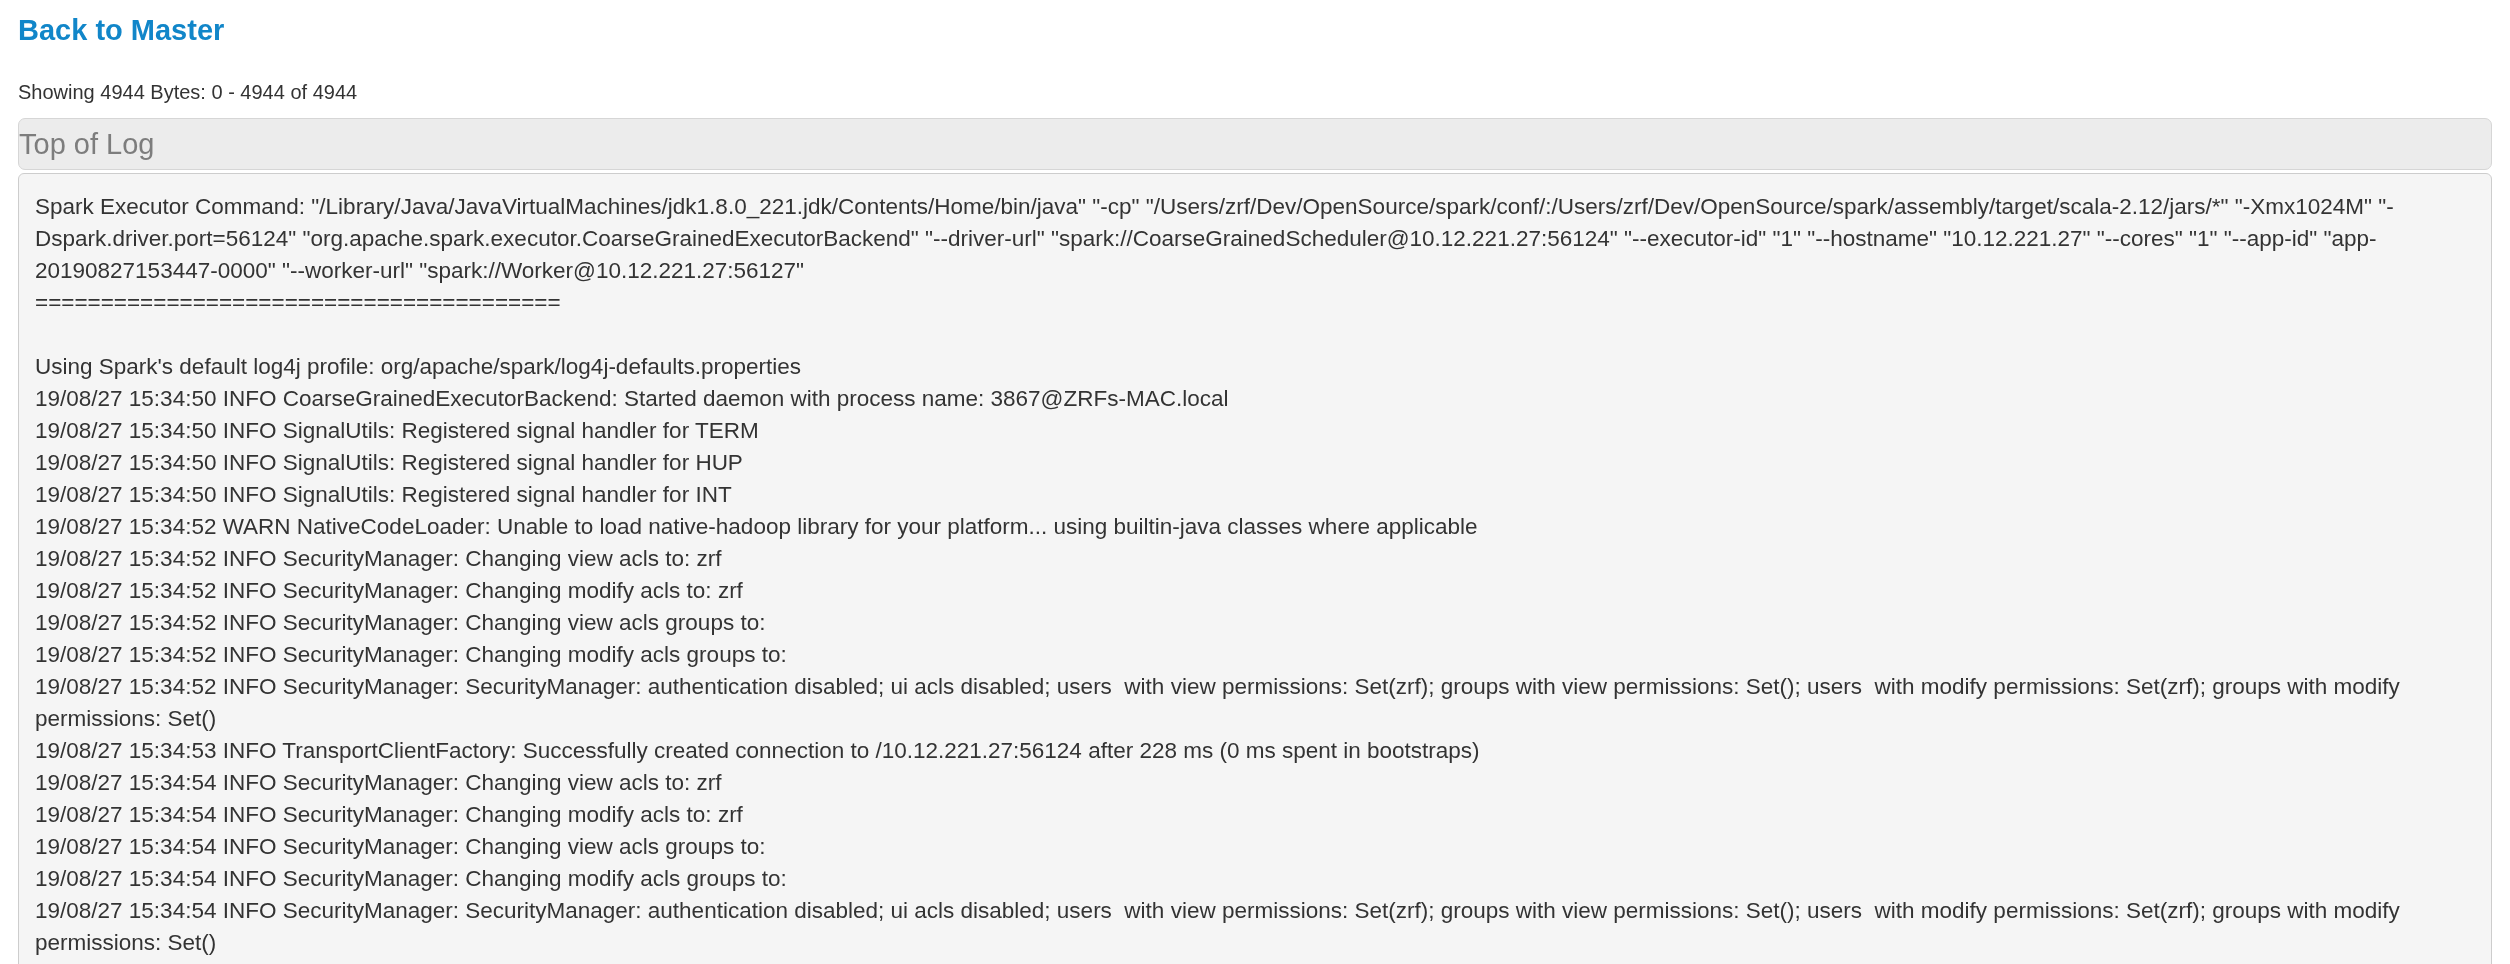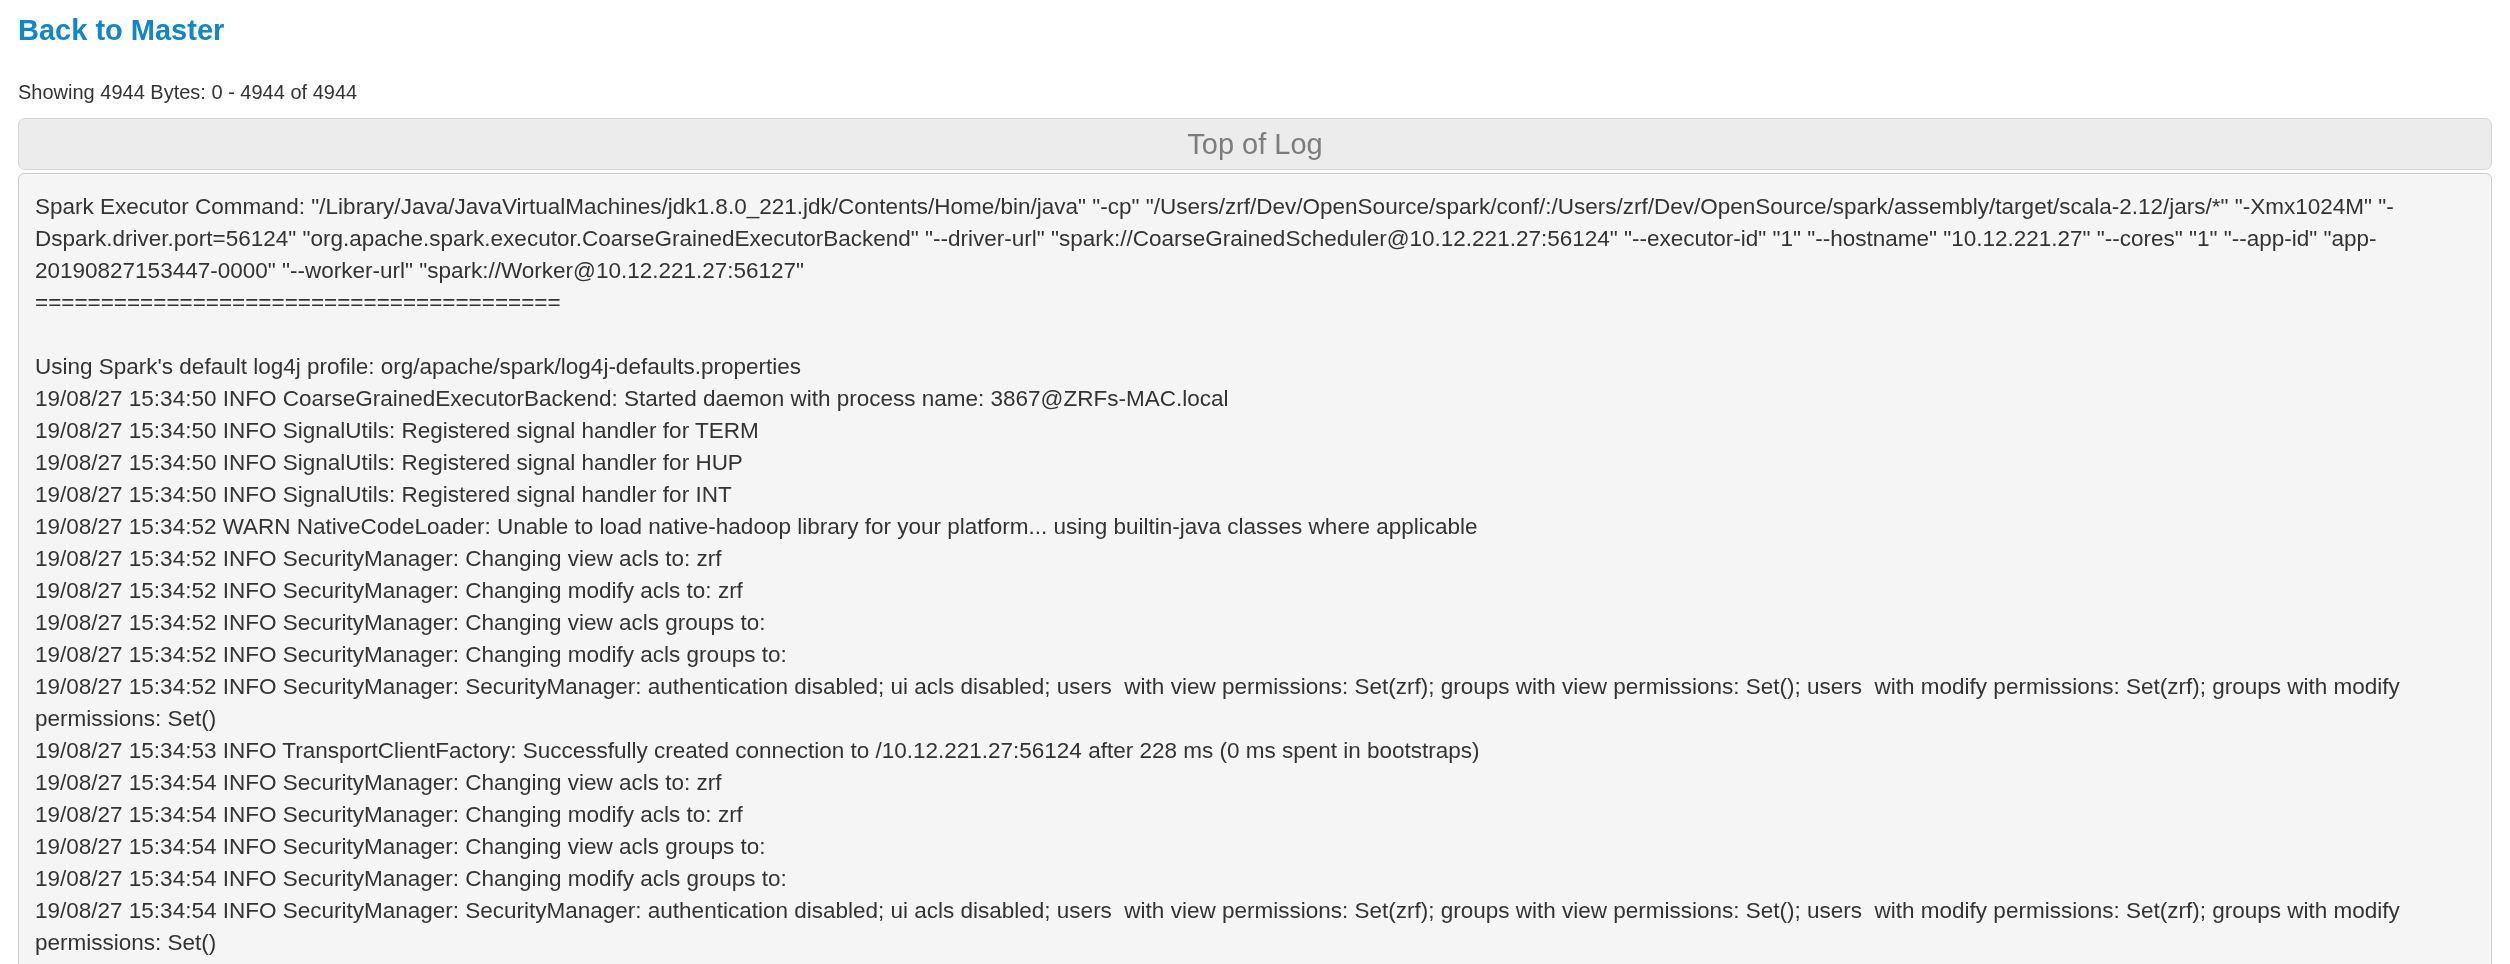--- a/index.html
+++ b/index.html
@@ -40,21 +40,21 @@
   }
 
   .log-header-bar {
     margin-top: 8px;
     height: 52px;
     background: #ececec;
     border: 1px solid #d6d6d6;
     border-radius: 7px;
     display: flex;
     align-items: center;
-    justify-content: center;
+    justify-content: flex-start;
     cursor: default;
   }
 
   .log-header-label {
     color: #7d7d7d;
     font-size: 29px;
   }
 
   .log-box {
     margin-top: 3px;

